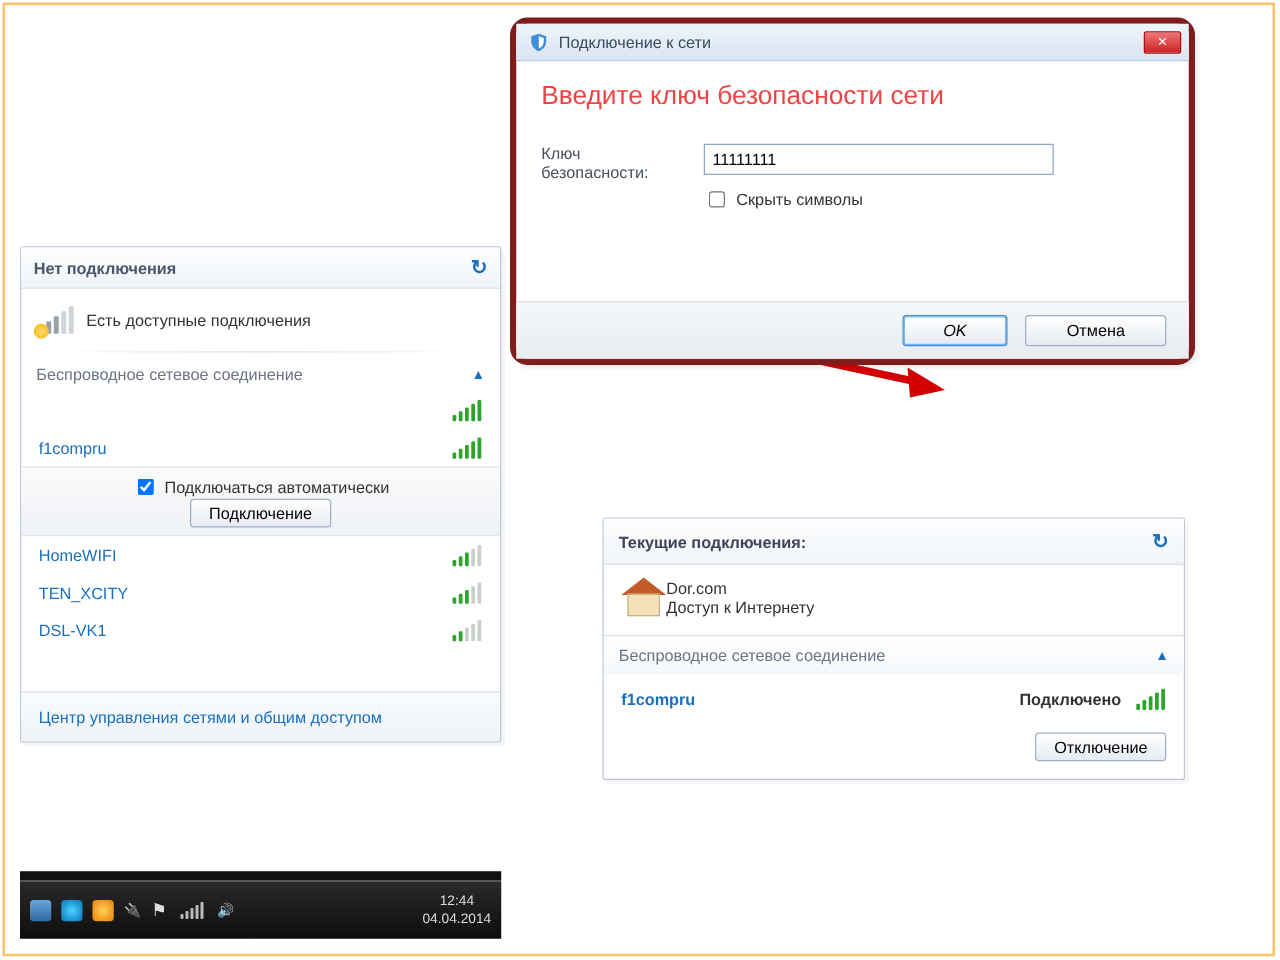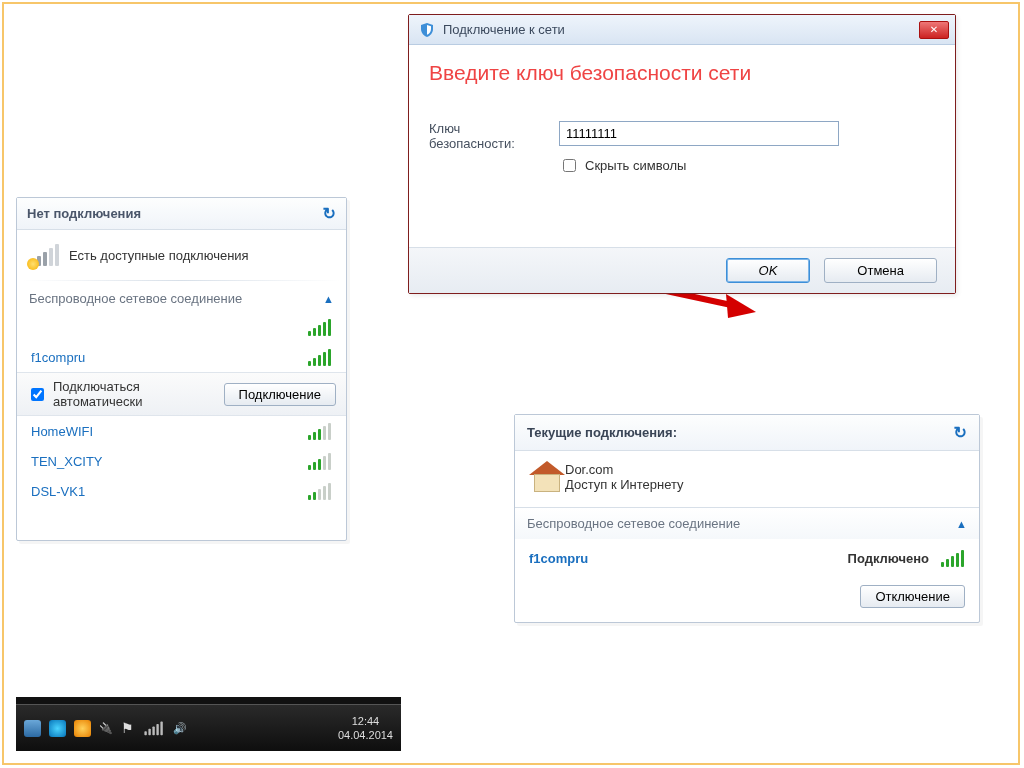--- a/index.html
+++ b/index.html
@@ -1,72 +1,72 @@
 <!DOCTYPE html>
 <html><head>
 <meta charset="utf-8">
 <style>
   html,body{margin:0;padding:0;width:1024px;height:768px;font-family:"Segoe UI",Tahoma,Arial,sans-serif;font-size:13px;background:#fff;color:#333;}
   *{box-sizing:border-box;}
   .outer{position:relative;width:1018px;height:763px;margin:2px;border:2px solid #f7c66a;background:#fff;}
   
-  .p1{position:absolute;left:12px;top:193px;width:331px;border:1px solid #bcc8d7;border-radius:2px;background:#fff;box-shadow:0 0 0 3px rgba(0,0,0,0.04);}
+  .p1{position:absolute;left:12px;top:193px;width:385px;border:1px solid #bcc8d7;border-radius:2px;background:#fff;box-shadow:0 0 0 3px rgba(0,0,0,0.04);}
   .p1 .hdr{display:flex;align-items:center;justify-content:space-between;padding:6px 10px;background:linear-gradient(#fdfefe,#f0f4f9);border-bottom:1px solid #d7dfe8;font-weight:600;color:#4a566a;}
   .p1-body{padding:6px 0 0;}
   .avail{display:flex;align-items:center;gap:10px;padding:8px 14px 10px;}
   .signal-warn{width:28px;height:22px;position:relative;display:inline-block;}
   .signal-warn .bar{position:absolute;bottom:0;width:4px;background:#9aa1a9;border-radius:1px;}
   .signal-warn .b1{left:0;height:6px}.signal-warn .b2{left:6px;height:10px}.signal-warn .b3{left:12px;height:14px}.signal-warn .b4{left:18px;height:18px;background:#d0d4d9}.signal-warn .b5{left:24px;height:22px;background:#d0d4d9}
   .signal-warn .sun{position:absolute;left:-4px;bottom:-4px;width:12px;height:12px;border-radius:50%;background:radial-gradient(circle,#ffdf70,#f8b100);}
   .sep{height:1px;background:linear-gradient(to right,transparent,#d7dfe8,transparent);margin:4px 6px;}
   .section-row{display:flex;align-items:center;justify-content:space-between;padding:6px 12px;color:#6a7482;}
   .netrow{display:flex;align-items:center;justify-content:space-between;padding:6px 14px;cursor:pointer;}
   .netrow .nm{color:#1a6fbf;}
   .netrow .nm.blur{color:#b9d3ec;text-shadow:0 0 6px #b9d3ec;}
   .sig{width:24px;height:18px;position:relative;}
   .sig span{position:absolute;bottom:0;width:3px;background:#2ba52b;border-radius:1px;}
   .sig .s1{left:0;height:5px}.sig .s2{left:5px;height:8px}.sig .s3{left:10px;height:11px}.sig .s4{left:15px;height:14px}.sig .s5{left:20px;height:17px}
   .sig.w .s4,.sig.w .s5{background:#c9cfc9}
   .sig.w2 .s3,.sig.w2 .s4,.sig.w2 .s5{background:#c9cfc9}
-  .sel-expand{background:linear-gradient(#fbfbfb,#eef1f5);border-top:1px solid #dfe5ec;border-bottom:1px solid #dfe5ec;padding:6px 10px;display:flex;align-items:center;justify-content:space-between;}
+  .sel-expand{background:linear-gradient(#fbfbfb,#eef1f5);border-top:1px solid #dfe5ec;border-bottom:1px solid #dfe5ec;padding:6px 10px;display:flex;align-items:center;justify-content:space-between;flex-direction:column;}
   .win-btn{border:1px solid #9fb0c4;border-radius:3px;background:linear-gradient(#fff,#e6ebf1);padding:3px 14px;font-family:inherit;font-size:13px;cursor:pointer;}
   .footer-link{padding:12px 14px;border-top:1px solid #d7dfe8;background:linear-gradient(#f9fbfd,#eef3f8);}
   .footer-link a{color:#1a6fbf;text-decoration:none;}
   .caret{color:#1a6fbf;font-size:11px;cursor:pointer;}
   .refresh{color:#1a6fbf;font-size:16px;cursor:pointer;}
   .chk{display:flex;align-items:center;gap:6px;}
   
   .taskbar{position:absolute;left:12px;top:700px;width:385px;height:47px;background:linear-gradient(#2a2a2a,#0e0e0e);border-top:1px solid #555;display:flex;align-items:center;justify-content:space-between;padding:0 8px;color:#ddd;font-size:11px;}
   .tb-left{display:flex;gap:8px;align-items:center;}
   .tb-icon{width:17px;height:17px;border-radius:3px;}
   .tb-right{text-align:center;line-height:14px;}
   
   .darkstrip{position:absolute;left:12px;top:693px;width:385px;height:7px;background:#111;}
 
   
-  .p2{position:absolute;left:404px;top:10px;width:548px;border:1px solid #7f1d1d;border-radius:2px;background:#fff;box-shadow:2px 2px 4px rgba(0,0,0,0.08);}
+  .p2{position:absolute;left:404px;top:10px;width:548px;border:5px solid #7f1d1d;border-radius:14px;background:#fff;box-shadow:2px 2px 4px rgba(0,0,0,0.08);}
   .p2 .tb{height:30px;background:linear-gradient(#eef4fb,#d9e5f3);border-bottom:1px solid #b9cce2;display:flex;align-items:center;justify-content:space-between;padding:0 6px 0 10px;}
   .p2 .tb .ttl{display:flex;align-items:center;gap:8px;color:#3c4a5e;}
   .xboxes{display:flex;gap:4px;}
   .xb{width:30px;height:18px;border:1px solid #888;border-radius:2px;background:linear-gradient(#f6f6f6,#dcdcdc);cursor:pointer;position:relative;}
   .xb.red{background:linear-gradient(#e77,#c22);border-color:#a11;}
   .xb.red::after{content:"✕";color:#fff;font-size:10px;position:absolute;left:50%;top:50%;transform:translate(-50%,-55%);}
   .p2-inner{padding:16px 20px 0;}
   .heading{color:#ef4444;font-size:21px;}
-  .formrow{display:flex;align-items:flex-start;gap:20px;margin-top:36px;}
+  .formrow{display:flex;align-items:flex-start;gap:20px;margin-top:26px;}
   .lbl{width:110px;color:#46505f;}
   .inpbox{flex:1;}
   .inpbox input[type=text]{width:280px;padding:4px 6px;border:1px solid #8ea7c4;font-family:inherit;font-size:13px;}
   .hide-row{margin-top:10px;display:flex;align-items:center;gap:6px;}
   .p2-btnbar{margin-top:72px;height:46px;border-top:1px solid #d7dfe8;background:linear-gradient(#f4f6f9,#e7ecf2);display:flex;align-items:center;justify-content:flex-end;gap:14px;padding:0 18px;}
   .win-btn.wide{padding:4px 32px;}
   .win-btn.def{border-color:#3d8fd8;box-shadow:0 0 0 1px #7cb5e8 inset;font-style:italic;}
 
   
-  .p3{position:absolute;left:478px;top:410px;width:466px;border:1px solid #bcc8d7;border-radius:2px;background:#fff;margin-left:32px;}
+  .p3{position:absolute;left:478px;top:410px;width:466px;border:1px solid #bcc8d7;border-radius:2px;background:#fff;}
   .p3 .hdr{display:flex;align-items:center;justify-content:space-between;padding:8px 12px;background:linear-gradient(#fdfefe,#f0f4f9);border-bottom:1px solid #d7dfe8;color:#3a4556;font-weight:600;}
   .p3 .home{display:flex;align-items:center;padding:10px 14px 14px;}
   .house{width:36px;height:32px;position:relative;}
   .house .roof{width:0;height:0;border-left:18px solid transparent;border-right:18px solid transparent;border-bottom:14px solid #c25a2a;position:absolute;top:0;left:0;}
   .house .wall{position:absolute;top:13px;left:5px;width:26px;height:18px;background:#f3e2b9;border:1px solid #c9b27f;}
   .p3 .sec{padding:8px 12px;border-top:1px solid #d7dfe8;color:#6a7482;display:flex;justify-content:space-between;align-items:center;background:linear-gradient(#fff,#f5f8fb);}
   .p3 .connrow{display:flex;align-items:center;justify-content:space-between;padding:10px 14px;}
   .p3 .connrow .nm{color:#1a6fbf;font-weight:600;}
   .p3-btnbar{padding:8px 14px 14px;display:flex;justify-content:flex-end;}
 
@@ -178,20 +178,23 @@
         <span class="sig w2">
             <span class="s1"></span>
             <span class="s2"></span>
             <span class="s3"></span>
             <span class="s4"></span>
             <span class="s5"></span>
           </span>
       </div>
 
       <div style="height:34px"></div>
+      <div class="footer-link">
+        <a href="#">Центр управления сетями и общим доступом</a>
+      </div>
     </div>
   </div>
   <div class="darkstrip"></div>
   <div class="taskbar">
     <div class="tb-left">
       <span class="tb-icon" style="background:linear-gradient(#6aa7d8,#2c6aa3)"></span>
       <span class="tb-icon" style="background:radial-gradient(circle,#4ad3ff,#0673b8)"></span>
       <span class="tb-icon" style="background:radial-gradient(circle,#ffd15a,#e87f00)"></span>
       <span style="color:#bbb;width:14px;text-align:center">🔌</span>
       <span style="color:#ddd;font-size:14px">⚑</span>

